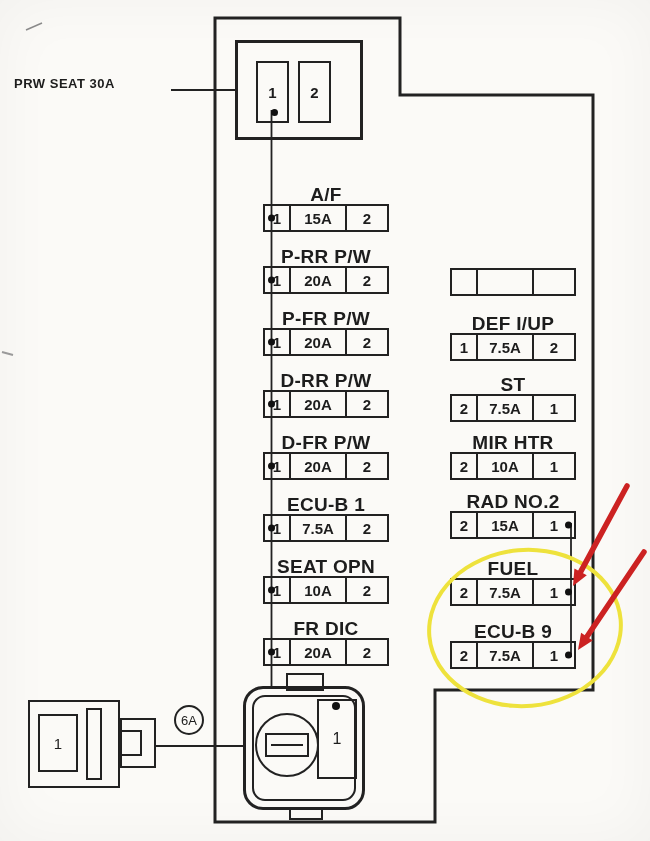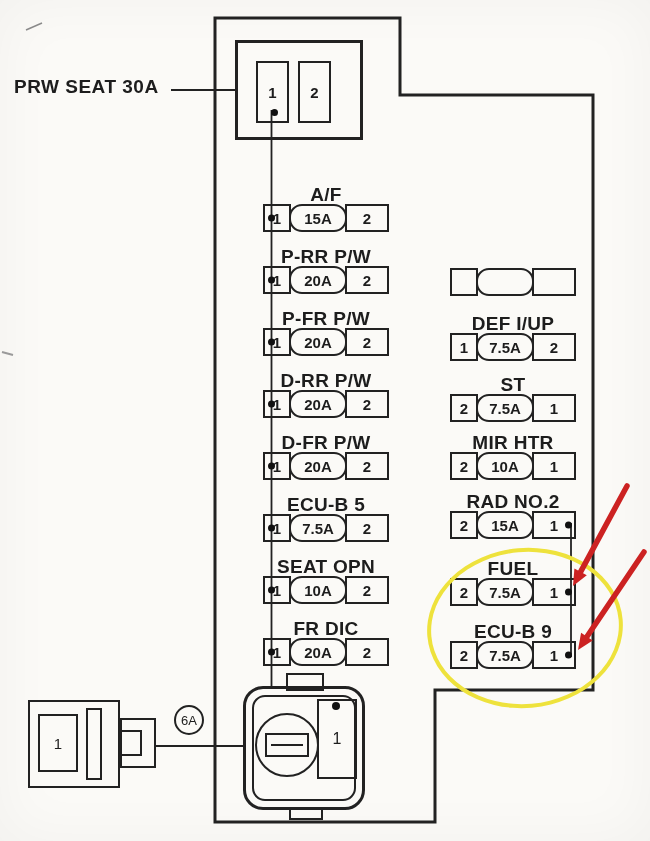--- a/index.html
+++ b/index.html
@@ -10,35 +10,35 @@
 
   
   .fuse{position:absolute;width:126px;height:50px;z-index:2;}
   .flabel{position:absolute;top:0;left:0;width:126px;text-align:center;
           font-size:19px;font-weight:700;letter-spacing:.3px;white-space:nowrap;}
   .frow{position:absolute;top:20px;left:0;display:flex;}
   .cell{position:relative;height:24px;border:2px solid #222;background:transparent;
         display:flex;align-items:center;justify-content:center;
         font-size:15px;font-weight:700;}
   .c1{width:24px;}
-  .c2{width:54px;margin-left:-2px;border-radius:13px;}
+  .c2{width:54px;margin-left:-2px;}
   .c3{width:40px;margin-left:-2px;}
   .dot{position:absolute;width:7px;height:7px;border-radius:50%;background:#111;top:50%;transform:translateY(-50%);}
   .dotL{left:3px;}
   .dotR{right:2px;}
 
   
   .topconn{position:absolute;left:235px;top:40px;width:122px;height:94px;border:3px solid #222;z-index:2;}
   .slot{position:absolute;top:18px;width:29px;height:58px;border:2.5px solid #222;
         display:flex;align-items:center;justify-content:center;font-size:15px;font-weight:700;}
   .slot1{left:18px;}
   .slot2{left:60px;}
   .slotdot{position:absolute;left:33px;top:66px;width:7px;height:7px;border-radius:50%;background:#111;}
 
-  .prwlabel{position:absolute;left:14px;top:76px;font-size:19px;font-weight:700;letter-spacing:.5px;z-index:2;}
+  .prwlabel{position:absolute;left:14px;top:76px;font-size:13px;font-weight:700;letter-spacing:.5px;z-index:2;}
 
   
   .hl-ellipse{position:absolute;left:427px;top:548px;width:188px;height:152px;border:4.5px solid #eee23c;
               border-radius:50%;transform:rotate(-5deg);pointer-events:none;}
 
   
   .abs{position:absolute;z-index:2;box-sizing:border-box;}
   .bd2{border:2px solid #222;}
   .bd25{border:2.5px solid #222;}
   .bd3{border:3px solid #222;}
@@ -131,21 +131,21 @@
       <div class="cell c1">
           <span class="dot dotL"></span>
           <span>1</span>
         </div>
       <div class="cell c2">20A</div>
       <div class="cell c3">2</div>
     </div>
   </div>
 
   <div class="fuse" style="left:263px;top:494px">
-    <div class="flabel">ECU-B 5</div>
+    <div class="flabel">ECU-B 1</div>
     <div class="frow">
       <div class="cell c1">
           <span class="dot dotL"></span>
           <span>1</span>
         </div>
       <div class="cell c2">7.5A</div>
       <div class="cell c3">2</div>
     </div>
   </div>
 

